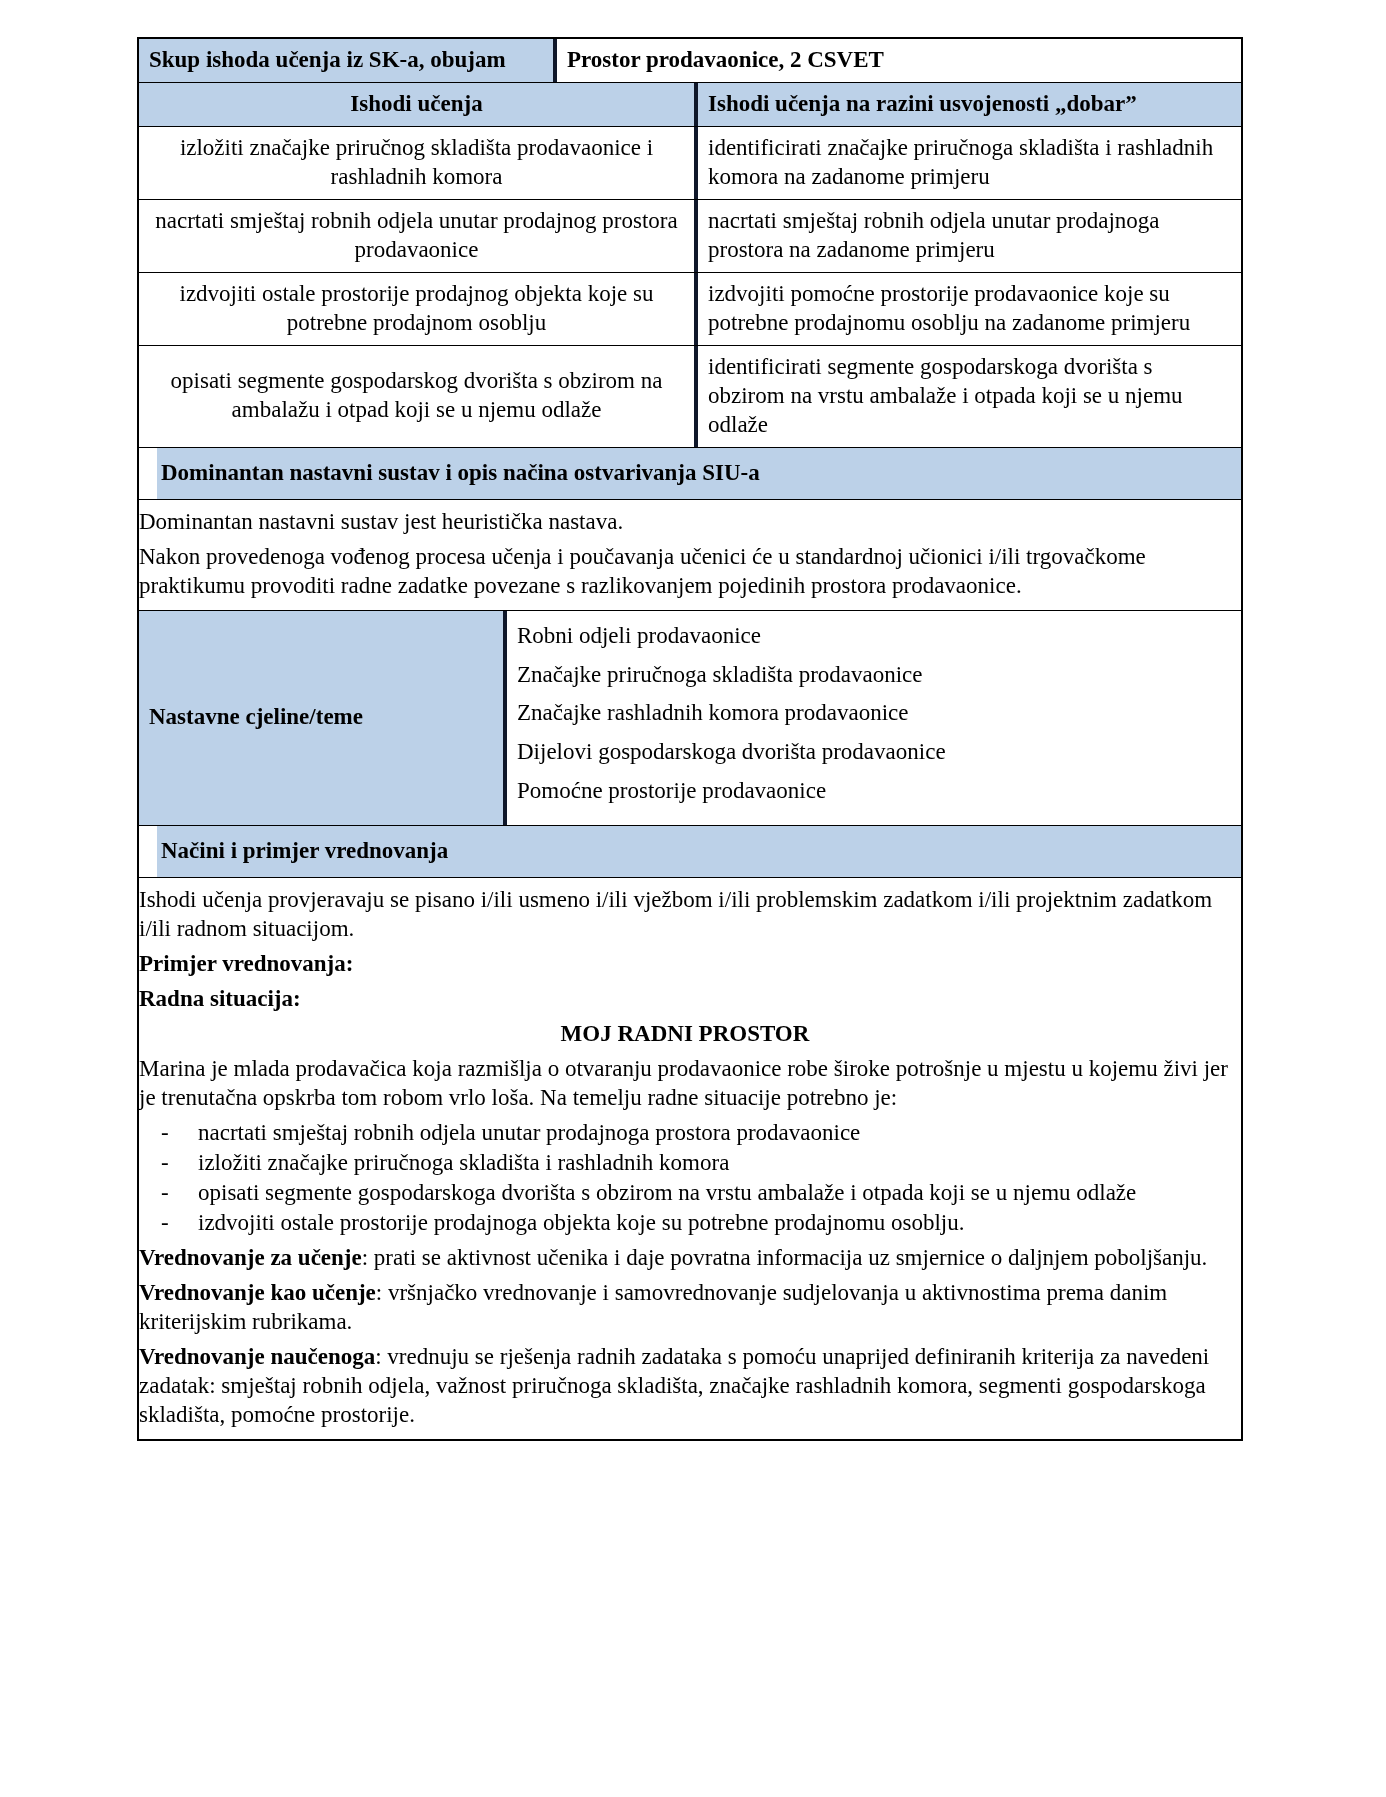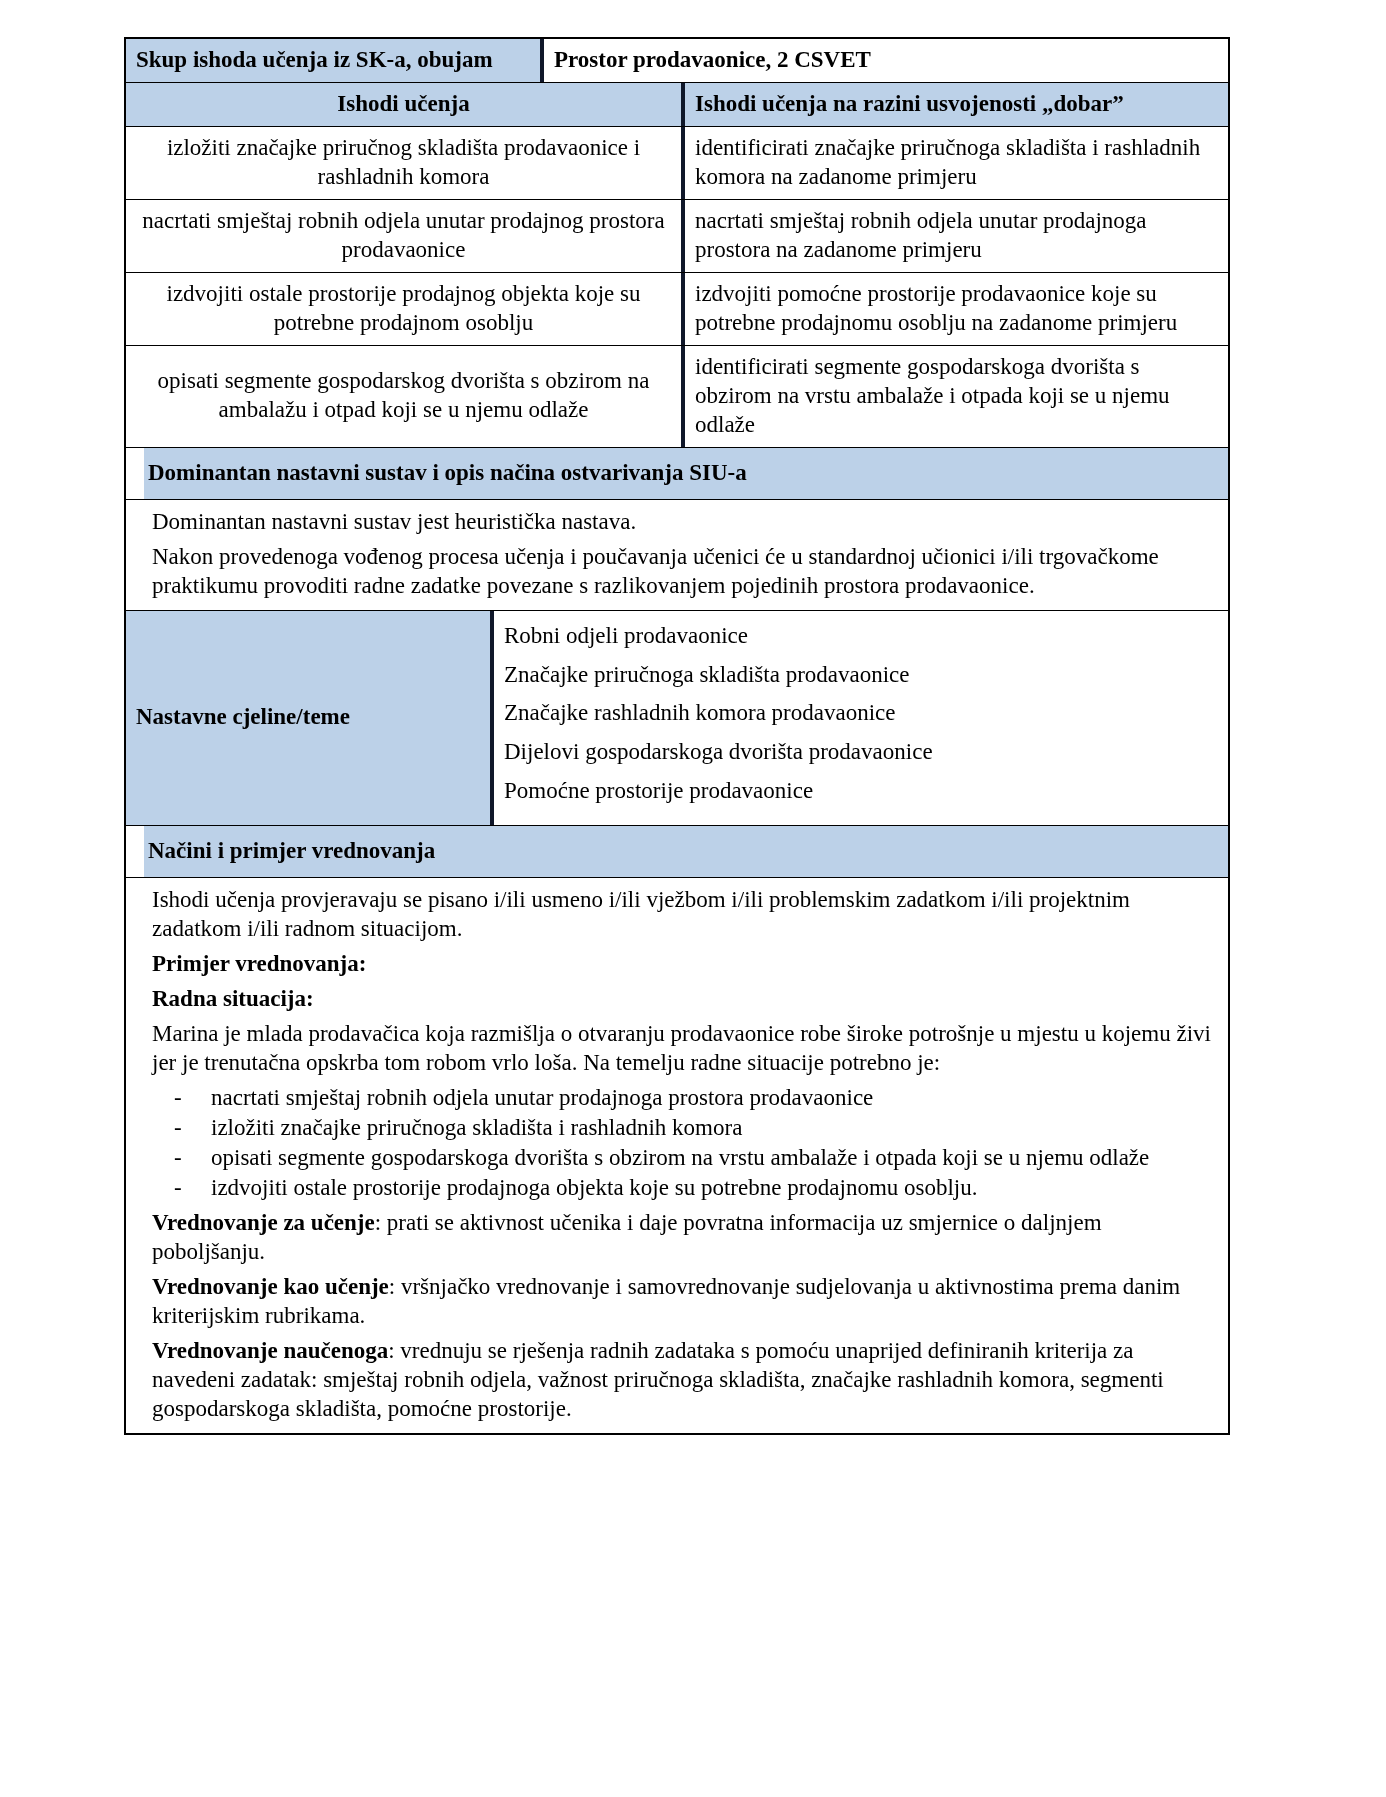--- a/index.html
+++ b/index.html
@@ -10,21 +10,21 @@
   }
   .page {
     position: relative;
     width: 1386px;
     height: 1797px;
     background: #ffffff;
     overflow: hidden;
   }
   .doc-table {
     position: absolute;
-    left: 124px;
+    left: 137px;
     top: 37px;
     width: 1106px;
     border: 2px solid #000000;
     box-sizing: border-box;
     font-size: 23px;
     line-height: 1.26;
   }
   .row { display: flex; align-items: stretch; }
   .row + .row { border-top: 1px solid #000000; }
   .cell {
@@ -39,21 +39,21 @@
   .grow { flex: 1 1 auto; min-width: 0; }
 
   .w-title-left  { flex: 0 0 414px; }
   .w-outcome-left{ flex: 0 0 555px; text-align: center; }
   .w-topics-left { flex: 0 0 364px; }
 
   .section-header { padding: 11px 4px; margin-left: 18px; }
 
   .para { margin: 0 0 6px 0; }
   .para:last-child { margin-bottom: 0; }
-  .body-cell { padding: 8px 10px 9px 26px; }
+  .body-cell { padding: 8px 10px 9px 0; }
 
   .topic { margin: 4px 0 10px 0; }
   .topic:last-child { margin-bottom: 12px; }
 
   .situation-title { text-align: center; font-weight: bold; margin: 6px 0; }
 
   .task-row { display: flex; margin: 1px 0 1px 22px; }
   .task-dash { flex: 0 0 37px; }
   .task-text { flex: 1 1 auto; }
   .tasks-block { margin-bottom: 6px; }
@@ -118,20 +118,21 @@
 
     <div class="row">
       <div class="cell blue bold grow section-header">Načini i primjer vrednovanja</div>
     </div>
 
     <div class="row">
       <div class="cell grow body-cell">
         <p class="para">Ishodi učenja provjeravaju se pisano i/ili usmeno i/ili vježbom i/ili problemskim zadatkom i/ili projektnim zadatkom i/ili radnom situacijom.</p>
         <p class="para bold">Primjer vrednovanja:</p>
         <p class="para bold">Radna situacija:</p>
+        <p class="para situation-title">MOJ RADNI PROSTOR</p>
         <p class="para">Marina je mlada prodavačica koja razmišlja o otvaranju prodavaonice robe široke potrošnje u mjestu u kojemu živi jer je trenutačna opskrba tom robom vrlo loša. Na temelju radne situacije potrebno je:</p>
 
         <div class="tasks-block">
           <div class="task-row">
             <span class="task-dash">-</span>
             <span class="task-text">nacrtati smještaj robnih odjela unutar prodajnoga prostora prodavaonice</span>
           </div>
           <div class="task-row">
             <span class="task-dash">-</span>
             <span class="task-text">izložiti značajke priručnoga skladišta i rashladnih komora</span>

